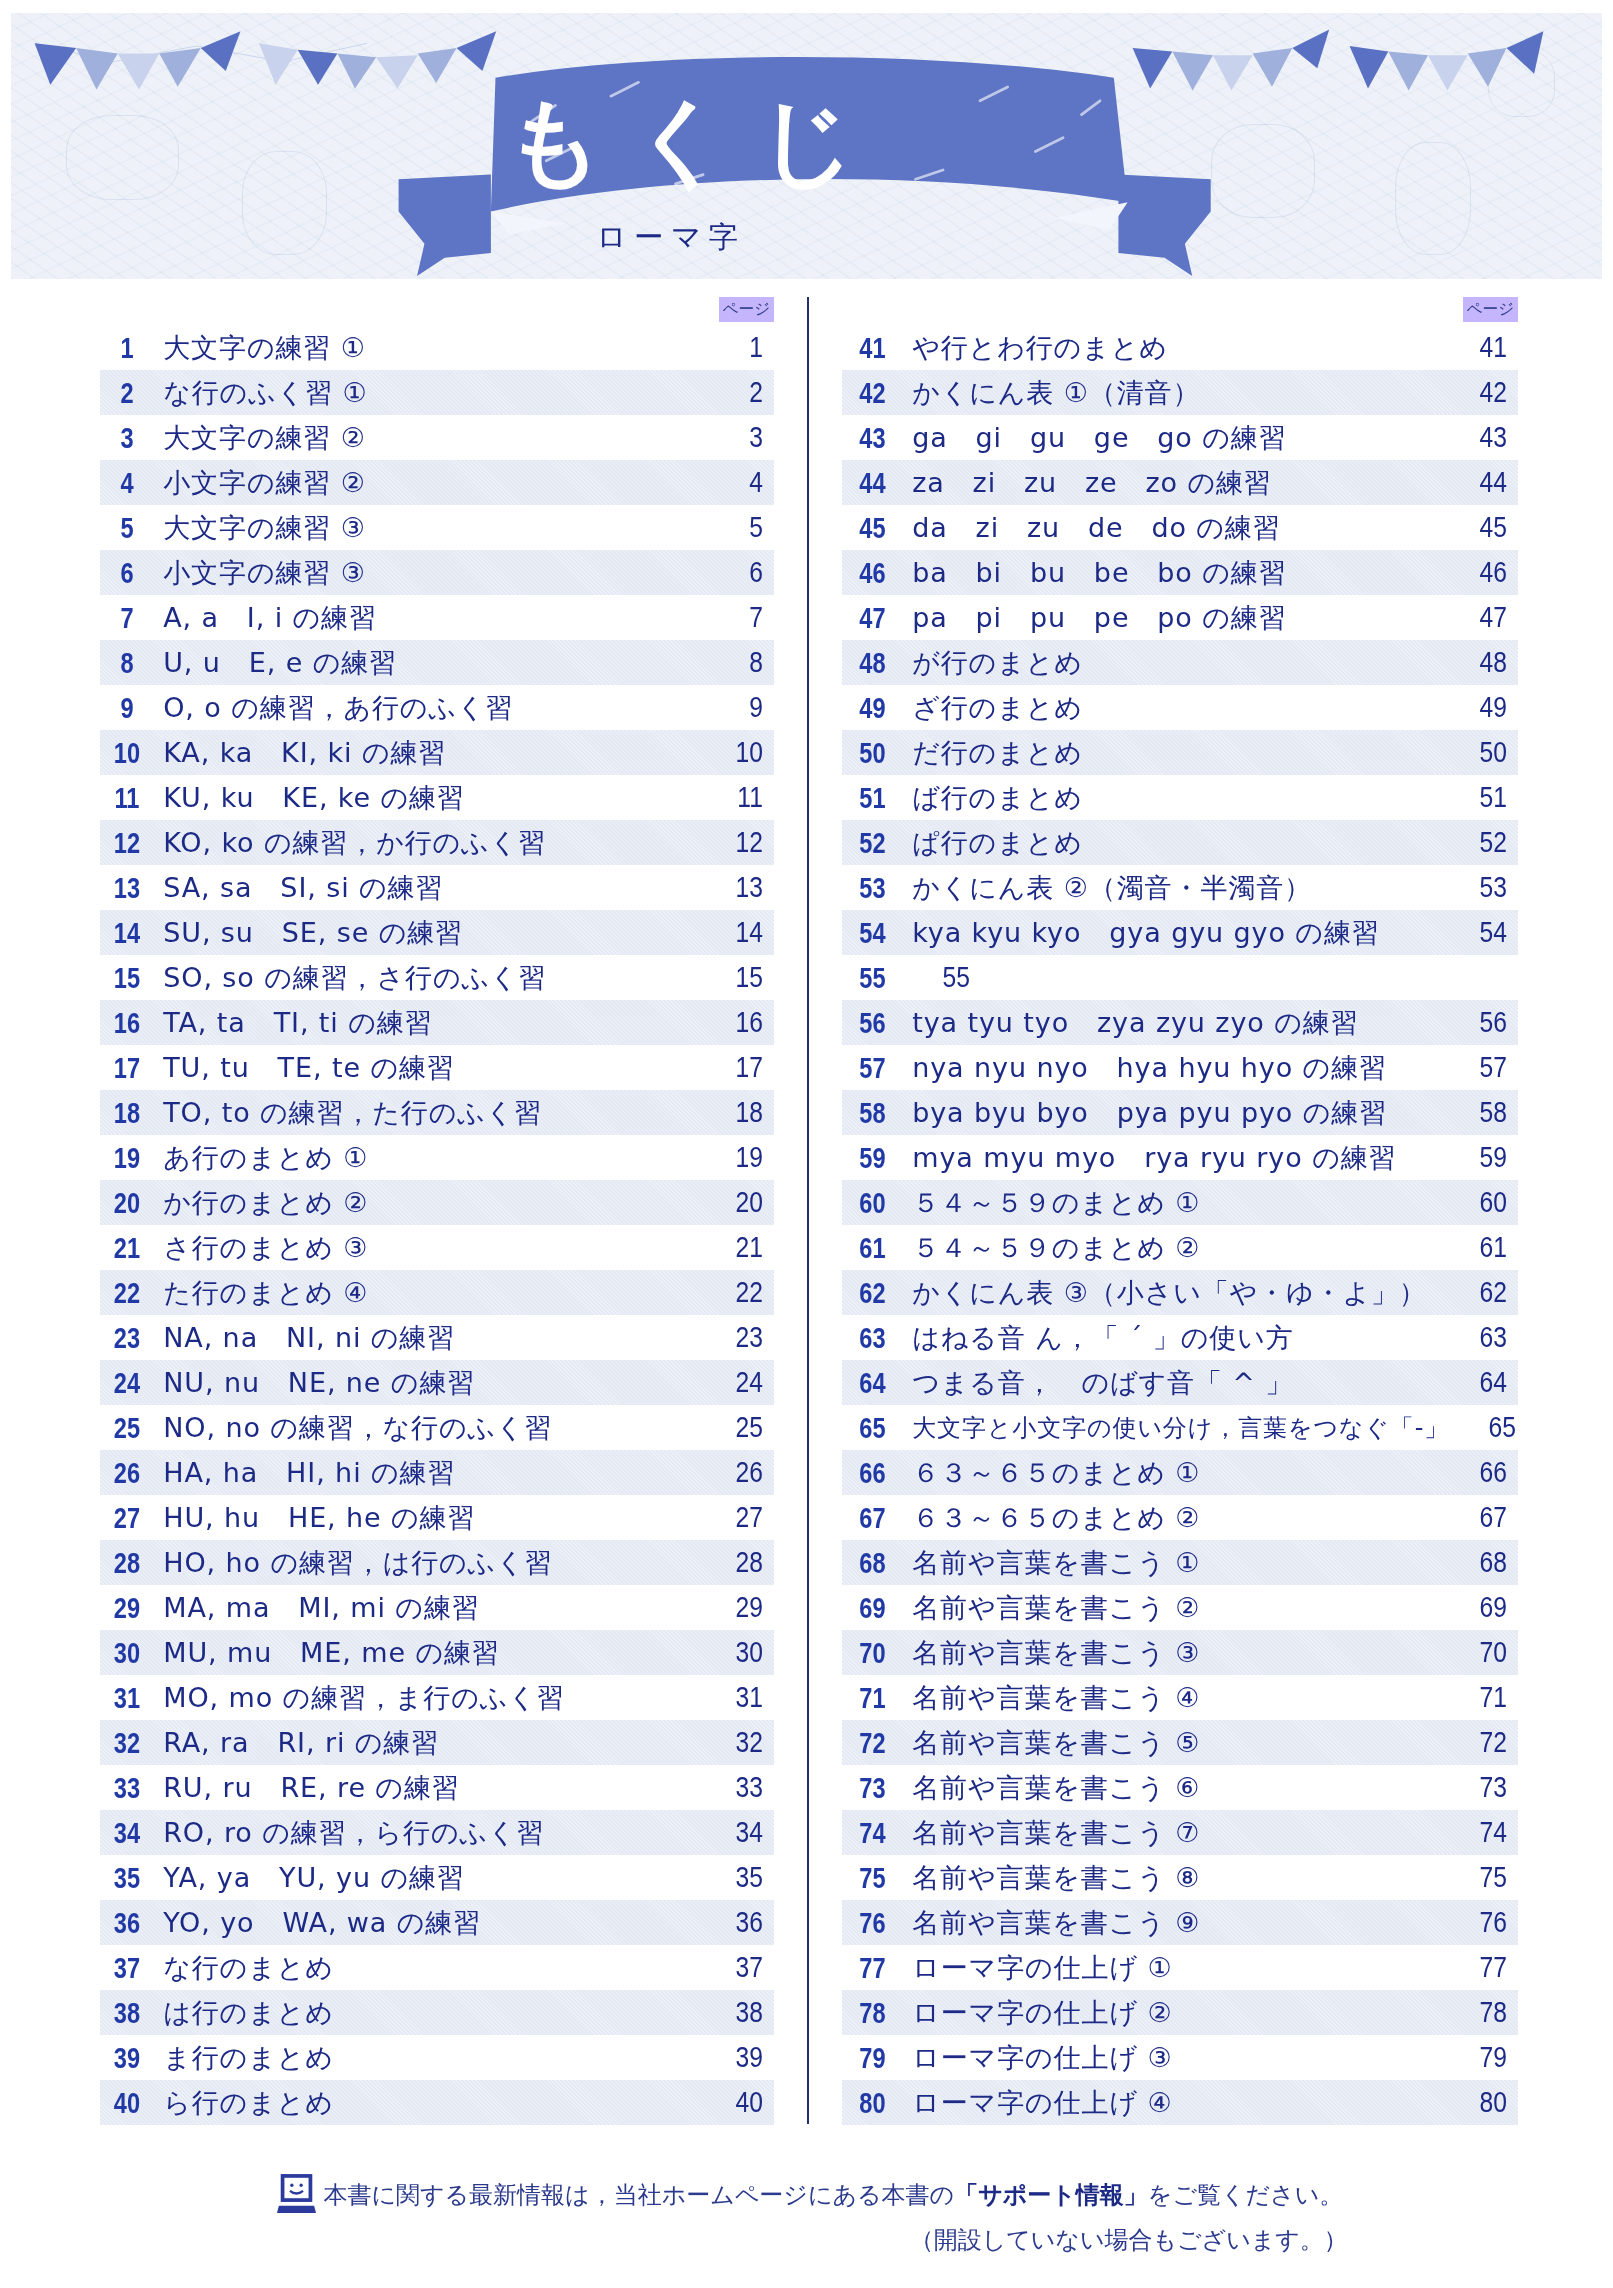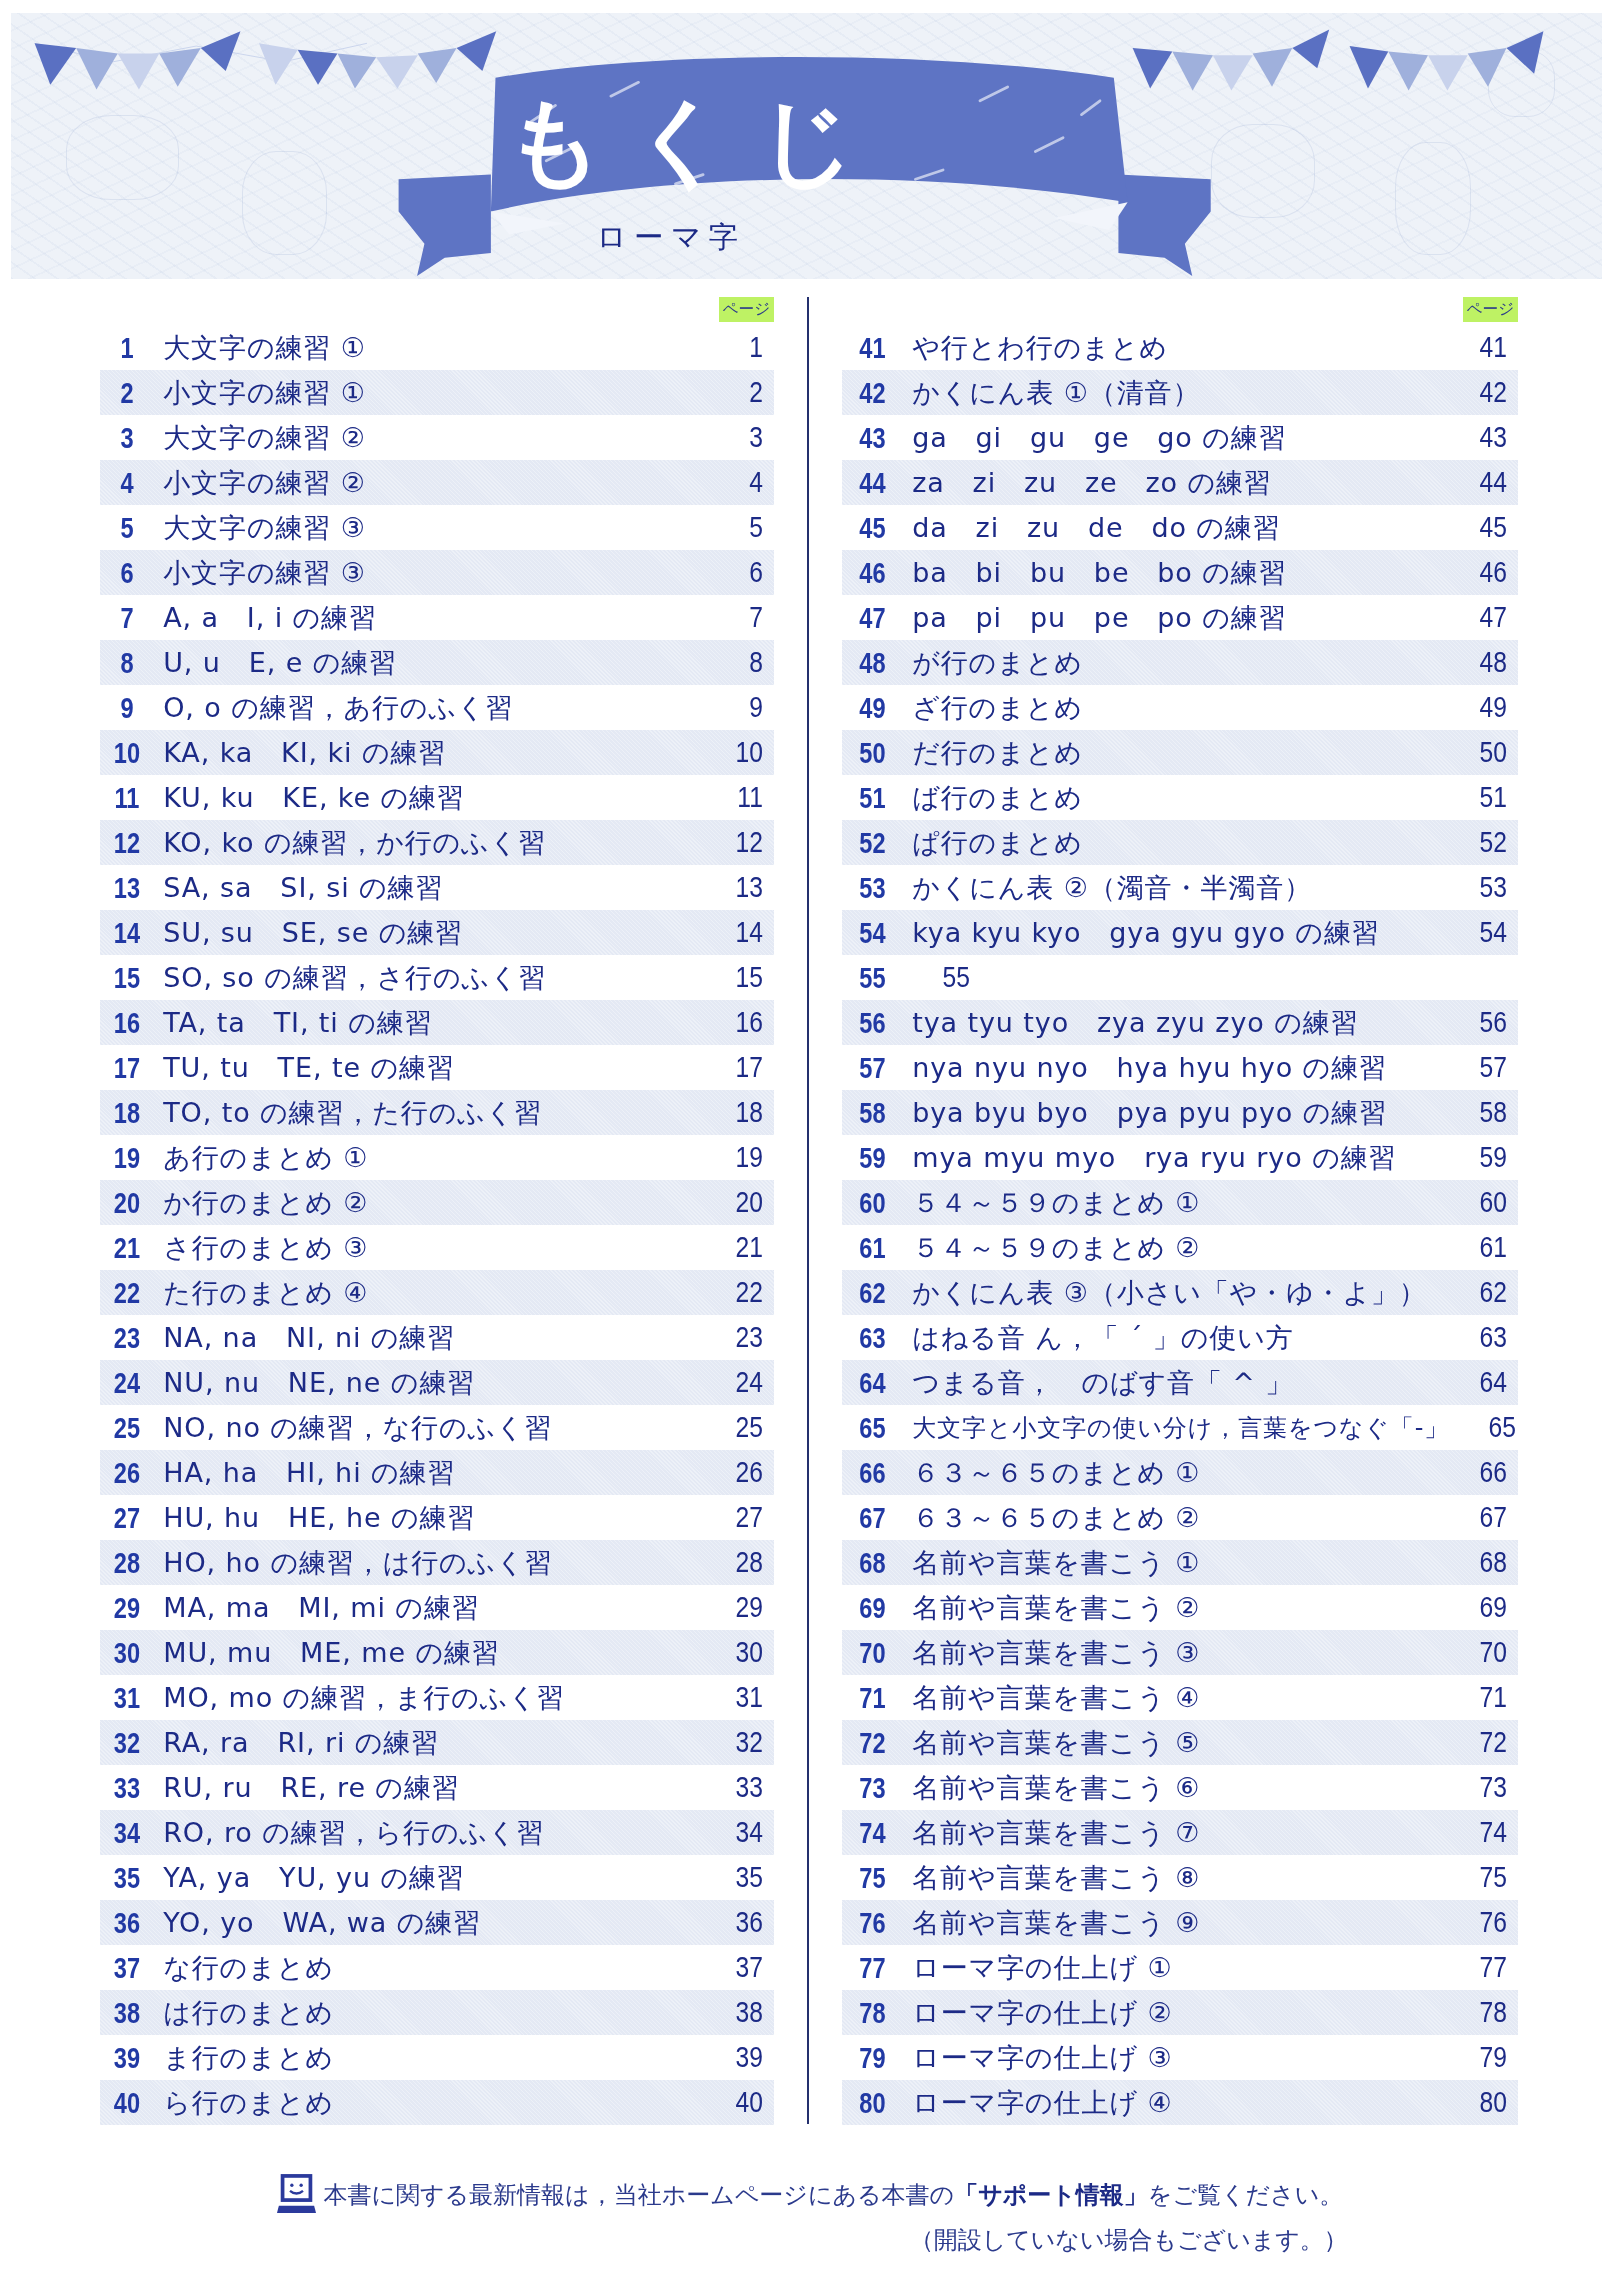--- a/index.html
+++ b/index.html
@@ -31,21 +31,21 @@
   .subtitle {
     position:absolute; left:0; width:1320px; top:205px; text-align:center;
     font-size:29.5px; color:#1c2a86; letter-spacing:7.4px;
   }
   
   .col { position:absolute; top:297px; }
   .col-left { left:100px; width:674px; }
   .col-right { left:842px; width:676px; }
   .page-hdr {
     position:absolute; right:0; top:0; font-size:15.7px; color:#2a3a8a;
-    background:#bef264; padding:1.8px 3.7px;
+    background:#c4b5fd; padding:1.8px 3.7px;
   }
   .rows { position:absolute; top:28px; left:0; width:100%; }
   .row {
     position:relative; height:45px; display:flex; align-items:center;
   }
   .row.band {
     background:
       repeating-linear-gradient(45deg, rgba(255,255,255,0.35) 0 0.9px, transparent 0.9px 2.8px),
       #e4e9f4;
   }
@@ -135,21 +135,21 @@
 <div class="col col-left">
   <div class="page-hdr">ページ</div>
   <div class="rows" id="rows-left">
       <div class="row">
         <span class="num">1</span>
         <span class="label">大文字の練習 ①</span>
         <span class="pg">1</span>
       </div>
       <div class="row band">
         <span class="num">2</span>
-        <span class="label">小文字の練習 ①</span>
+        <span class="label">な行のふく習 ①</span>
         <span class="pg">2</span>
       </div>
       <div class="row">
         <span class="num">3</span>
         <span class="label">大文字の練習 ②</span>
         <span class="pg">3</span>
       </div>
       <div class="row band">
         <span class="num">4</span>
         <span class="label">小文字の練習 ②</span>

